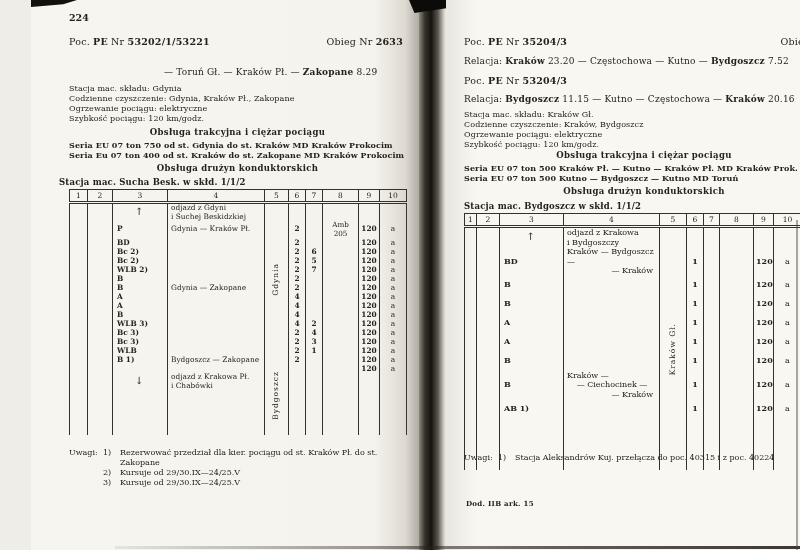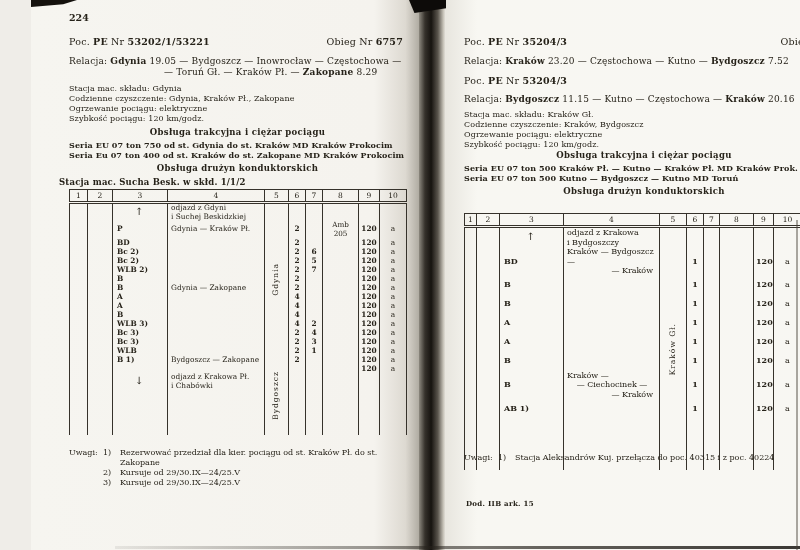--- a/index.html
+++ b/index.html
@@ -62,26 +62,23 @@
 </head>
 <body>
 
 <div class="spread">
 
   <div class="page page-left">
     <div class="abs pagenum" style="left:38px;top:12px;">224</div>
 
     <div class="abs poc flexline" style="left:38px;right:18px;top:36px;">
       <span><span>Poc. </span><b>PE</b><span> Nr </span><b>53202/1/53221</b></span>
-      <span><span>Obieg Nr </span><b>6757</b></span>
-    </div>
-
-    <div class="abs relacja" style="left:38px;top:56px;">
-      <span>Relacja: </span><b>Gdynia</b><span> 19.05 — Bydgoszcz — Inowrocław — Częstochowa —</span>
-    </div>
+      <span><span>Obieg Nr </span><b>2633</b></span>
+    </div>
+
     <div class="abs relacja" style="left:133px;top:67px;">
       <span>— Toruń Gł. — Kraków Pł. — </span><b>Zakopane</b><span> 8.29</span>
     </div>
 
     <div class="abs info" style="left:38px;top:84px;">
       <div>Stacja mac. składu: Gdynia</div>
       <div>Codzienne czyszczenie: Gdynia, Kraków Pł., Zakopane</div>
       <div>Ogrzewanie pociągu: elektryczne</div>
       <div>Szybkość pociągu: 120 km/godz.</div>
     </div>
@@ -407,20 +404,21 @@
 
     <div class="abs heading" style="left:18px;width:360px;top:150px;">Obsługa trakcyjna i ciężar pociągu</div>
 
     <div class="abs seria" style="left:18px;top:163px;">
       <div>Seria EU 07 ton 500 Kraków Pł. — Kutno — Kraków Pł. MD Kraków Prok.</div>
       <div>Seria EU 07 ton 500 Kutno — Bydgoszcz — Kutno MD Toruń</div>
     </div>
 
     <div class="abs heading" style="left:18px;width:360px;top:186px;">Obsługa drużyn konduktorskich</div>
 
+    <div class="abs stacja" style="left:18px;top:201px;">Stacja mac. Bydgoszcz w skłd. 1/1/2</div>
 
     <table class="tt tt-right abs" style="left:18px;top:213px;">
       <colgroup>
         <col style="width:12px">
           <col style="width:23px">
           <col style="width:64px">
           <col style="width:96px">
         <col style="width:27px">
           <col style="width:17px">
           <col style="width:16px">

